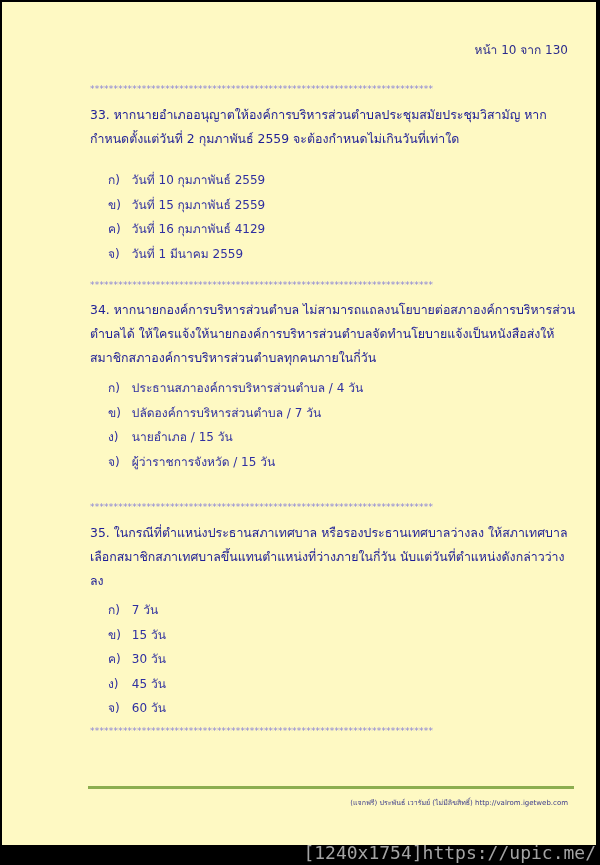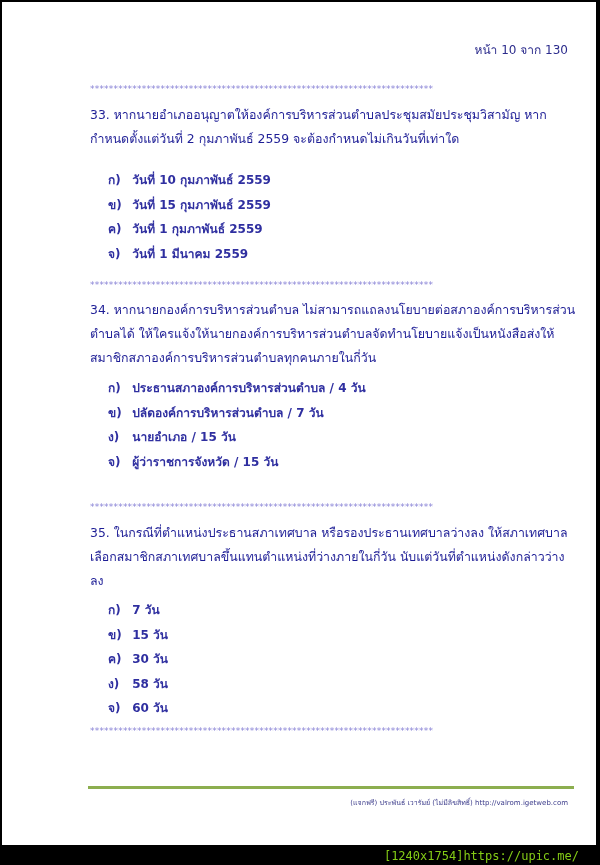--- a/index.html
+++ b/index.html
@@ -1,65 +1,65 @@
 <!DOCTYPE html>
 <html><head>
 <meta charset="utf-8">
 <style>
   html, body { margin:0; padding:0; }
   body { width:600px; height:865px; background:#000; position:relative; overflow:hidden;
          font-family:"DejaVu Sans", sans-serif; }
-  .page { position:absolute; left:2px; top:2px; width:594px; height:843px; background:#ffffff; }
+  .page { position:absolute; left:2px; top:2px; width:594px; height:843px; background:#fef9c3; }
   .header { position:absolute; right:28px; top:38px; font-size:12px; color:#2b2b8c; }
   .stars { position:absolute; left:88px; width:464px; height:10px; overflow:hidden;
            color:#8a84d6; font-size:9px; letter-spacing:0.2px; line-height:10px; white-space:nowrap; }
   .q { position:absolute; left:88px; width:486px; color:#1e1e96; font-weight:normal;
        font-size:12.4px; line-height:24px; }
   .opts { position:absolute; left:106px; color:#2f2fa0; font-size:12px; }
-  .opt { height:24.5px; line-height:24.5px; white-space:nowrap;font-weight:bold; }
+  .opt { height:24.5px; line-height:24.5px; white-space:nowrap; }
   .opt .lbl { display:inline-block; width:20px; }
   .rule { position:absolute; left:86px; top:784px; width:486px; height:3px; background:#8cae4f; }
   .footer { position:absolute; right:28px; top:795px; font-size:7px; color:#3a3a8a; }
-  .bottombar { position:absolute; right:21px; bottom:2px; color:#84cc16; font-size:12px;
+  .bottombar { position:absolute; right:4px; bottom:2px; color:#a3a3a3; font-size:18px;
                font-family:"DejaVu Sans Mono", monospace; }
 </style>
 </head>
 <body>
 
 <div class="page">
   <div class="header">หน้า 10 จาก 130</div>
 
   <div class="stars" style="top:82px">*************************************************************************</div>
 
   <div class="q" style="top:101px">33. หากนายอำเภออนุญาตให้องค์การบริหารส่วนตำบลประชุมสมัยประชุมวิสามัญ หากกำหนดตั้งแต่วันที่ 2 กุมภาพันธ์ 2559 จะต้องกำหนดไม่เกินวันที่เท่าใด</div>
   <div class="opts" style="top:166px">
     <div class="opt"><span class="lbl">ก)</span> <span>วันที่ 10 กุมภาพันธ์  2559</span></div>
     <div class="opt"><span class="lbl">ข)</span> <span>วันที่ 15 กุมภาพันธ์  2559</span></div>
-    <div class="opt"><span class="lbl">ค)</span> <span>วันที่ 1  กุมภาพันธ์  2559</span></div>
+    <div class="opt"><span class="lbl">ค)</span> <span>วันที่ 16  กุมภาพันธ์  4129</span></div>
     <div class="opt"><span class="lbl">จ)</span> <span>วันที่ 1 มีนาคม 2559</span></div>
   </div>
 
   <div class="stars" style="top:278px">*************************************************************************</div>
 
   <div class="q" style="top:296px">34. หากนายกองค์การบริหารส่วนตำบล ไม่สามารถแถลงนโยบายต่อสภาองค์การบริหารส่วนตำบลได้ ให้ใครแจ้งให้นายกองค์การบริหารส่วนตำบลจัดทำนโยบายแจ้งเป็นหนังสือส่งให้สมาชิกสภาองค์การบริหารส่วนตำบลทุกคนภายในกี่วัน</div>
   <div class="opts" style="top:374px">
     <div class="opt"><span class="lbl">ก)</span> <span>ประธานสภาองค์การบริหารส่วนตำบล /  4 วัน</span></div>
     <div class="opt"><span class="lbl">ข)</span> <span>ปลัดองค์การบริหารส่วนตำบล / 7 วัน</span></div>
     <div class="opt"><span class="lbl">ง)</span> <span>นายอำเภอ / 15 วัน</span></div>
     <div class="opt"><span class="lbl">จ)</span> <span>ผู้ว่าราชการจังหวัด / 15 วัน</span></div>
   </div>
 
   <div class="stars" style="top:500px">*************************************************************************</div>
 
   <div class="q" style="top:519px">35. ในกรณีที่ตำแหน่งประธานสภาเทศบาล หรือรองประธานเทศบาลว่างลง ให้สภาเทศบาลเลือกสมาชิกสภาเทศบาลขึ้นแทนตำแหน่งที่ว่างภายในกี่วัน นับแต่วันที่ตำแหน่งดังกล่าวว่างลง</div>
   <div class="opts" style="top:596px">
     <div class="opt"><span class="lbl">ก)</span> <span>7 วัน</span></div>
     <div class="opt"><span class="lbl">ข)</span> <span>15 วัน</span></div>
     <div class="opt"><span class="lbl">ค)</span> <span>30 วัน</span></div>
-    <div class="opt"><span class="lbl">ง)</span> <span>58 วัน</span></div>
+    <div class="opt"><span class="lbl">ง)</span> <span>45 วัน</span></div>
     <div class="opt"><span class="lbl">จ)</span> <span>60 วัน</span></div>
   </div>
 
   <div class="stars" style="top:724px">*************************************************************************</div>
 
   <div class="rule"></div>
   <div class="footer">(แจกฟรี) ประพันธ์ เวารัมย์ (ไม่มีลิขสิทธิ์)  http://valrom.igetweb.com</div>
 </div>
 
 <div class="bottombar">[1240x1754]https://upic.me/</div>

